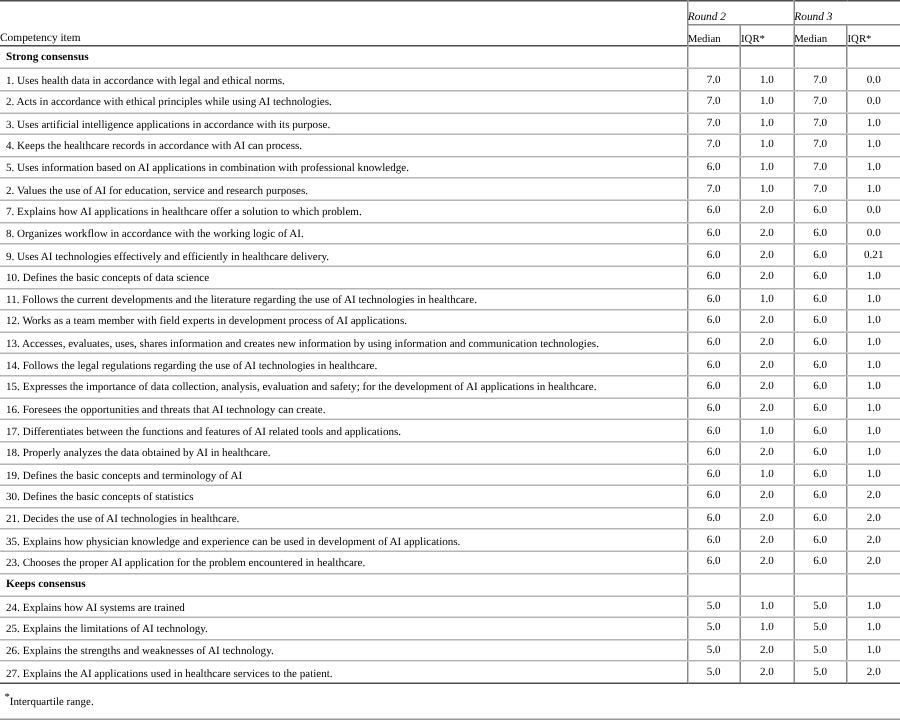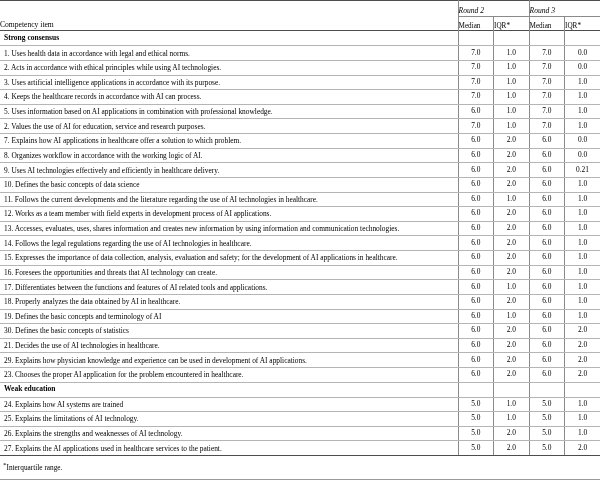--- a/index.html
+++ b/index.html
@@ -293,35 +293,35 @@
           <td class="num">2.0</td>
         </tr>
         <tr class="row">
           <td class="item">21. Decides the use of AI technologies in healthcare.</td>
           <td class="num">6.0</td>
           <td class="num">2.0</td>
           <td class="num">6.0</td>
           <td class="num">2.0</td>
         </tr>
         <tr class="row">
-          <td class="item">29. Explains how physician knowledge and experience can be used in development of AI applications.</td>
+          <td class="item">35. Explains how physician knowledge and experience can be used in development of AI applications.</td>
           <td class="num">6.0</td>
           <td class="num">2.0</td>
           <td class="num">6.0</td>
           <td class="num">2.0</td>
         </tr>
         <tr class="row">
           <td class="item">23. Chooses the proper AI application for the problem encountered in healthcare.</td>
           <td class="num">6.0</td>
           <td class="num">2.0</td>
           <td class="num">6.0</td>
           <td class="num">2.0</td>
         </tr>
         <tr class="section">
-          <td>Weak education</td>
+          <td>Keeps consensus</td>
           <td class="sec-num">&nbsp;</td>
           <td class="sec-num">&nbsp;</td>
           <td class="sec-num">&nbsp;</td>
           <td class="sec-num">&nbsp;</td>
         </tr>
         <tr class="row">
           <td class="item">24. Explains how AI systems are trained</td>
           <td class="num">5.0</td>
           <td class="num">1.0</td>
           <td class="num">5.0</td>

